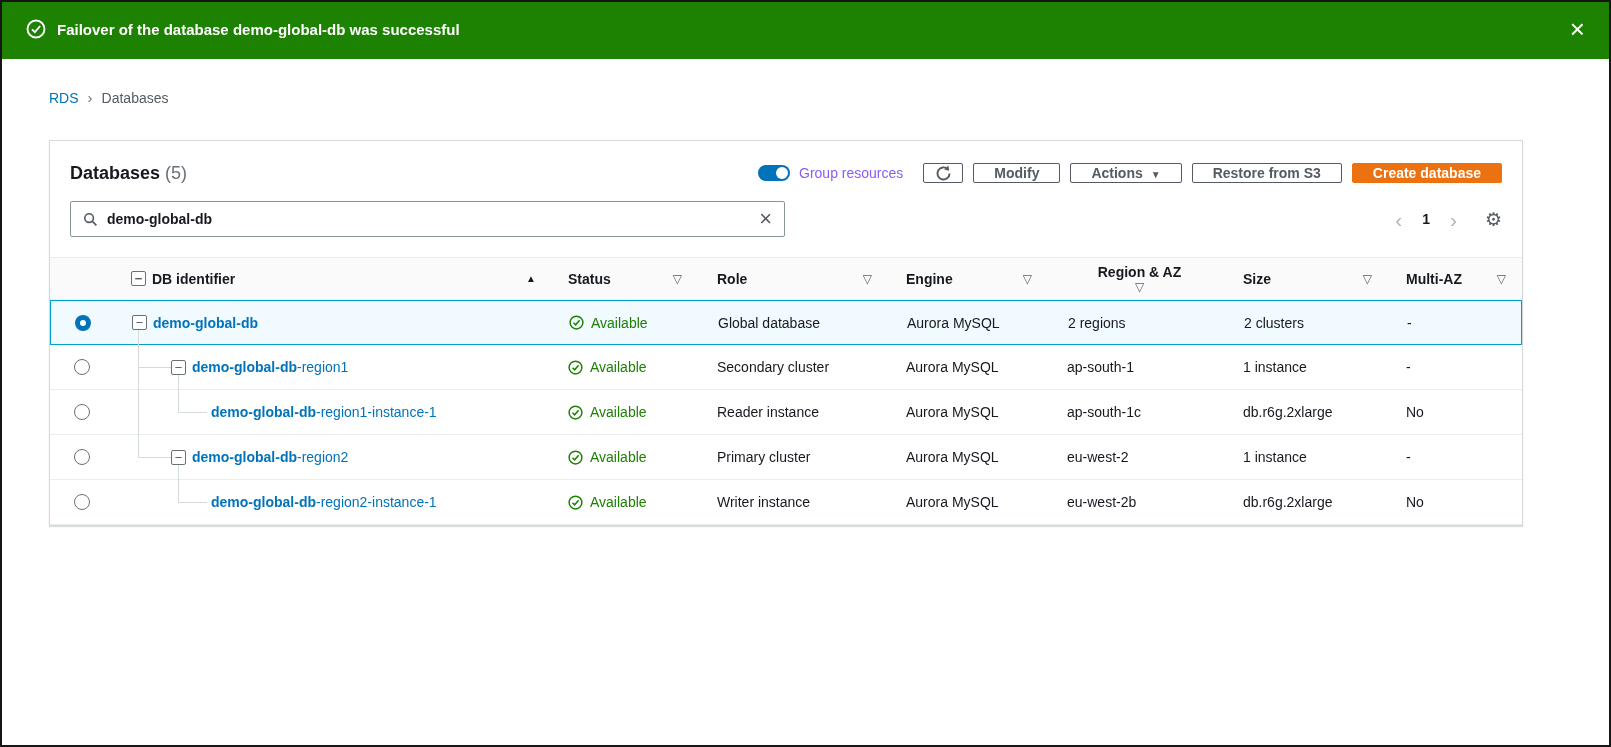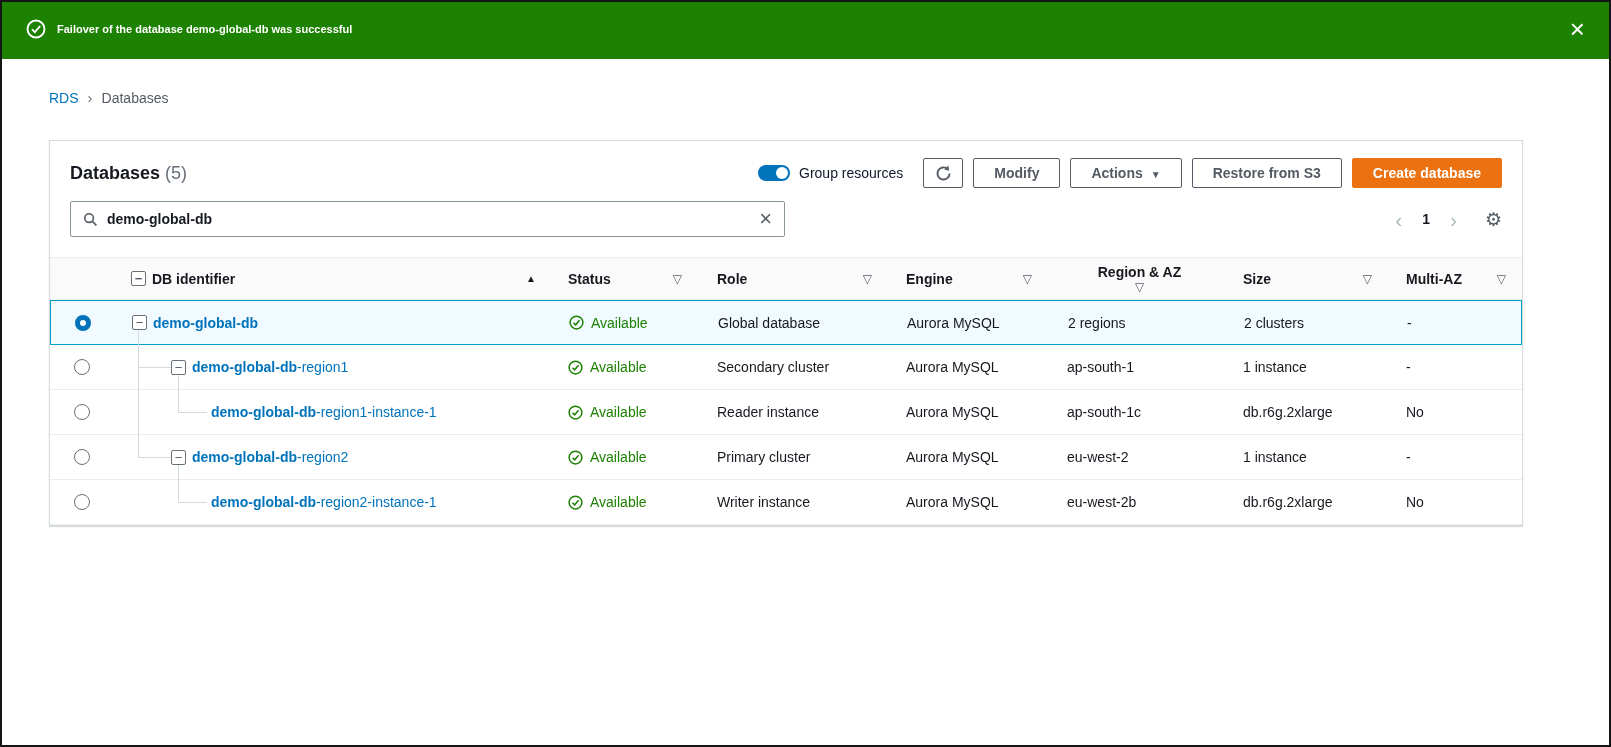--- a/index.html
+++ b/index.html
@@ -19,21 +19,21 @@
   }
 
   
   .banner {
     background: #1d8102;
     color: #fff;
     padding: 17px 60px 20px 24px;
     position: relative;
   }
   .banner-top { display: flex; align-items: center; gap: 11px; }
-  .banner-title { font-weight: 700; font-size: 11px; }
+  .banner-title { font-weight: 700; font-size: 15px; }
   .banner-msg { margin-top: 11px; padding-left: 31px; font-size: 14px; }
   .banner-close {
     position: absolute; right: 24px; top: 14px;
     background: none; border: none; color: #fff;
     font-size: 26px; line-height: 1; cursor: pointer;
     font-family: inherit;
   }
 
   
   .breadcrumb { margin: 30px 0 0 47px; font-size: 14px; display: flex; align-items: center; }
@@ -60,24 +60,24 @@
 
   .controls { display: flex; align-items: center; gap: 10px; }
   .toggle-wrap { display: flex; align-items: center; gap: 9px; margin-right: 10px; cursor: pointer; }
   .toggle {
     width: 32px; height: 16px; border-radius: 8px; background: #0073bb; position: relative; flex-shrink: 0;
   }
   .toggle .knob {
     position: absolute; top: 2px; left: 18px;
     width: 12px; height: 12px; border-radius: 50%; background: #fff;
   }
-  .toggle-label { color: #0f172a; }
+  .toggle-label { color: #8b5cf6; }
 
   .btn {
-    height: 30px; background: #fff; border: 1px solid #545b64; border-radius: 2px;
+    height: 20px; background: #fff; border: 1px solid #545b64; border-radius: 2px;
     color: #545b64; font-weight: 700; font-size: 14px; padding: 0 20px;
     font-family: inherit; cursor: pointer; display: inline-flex; align-items: center; gap: 8px;
   }
   .btn-icononly { width: 40px; justify-content: center; padding: 0; }
   .btn .caret { font-size: 10px; position: relative; top: 1px; }
   .btn-primary { background: #ec7211; border-color: #ec7211; color: #fff; }
 
   
   .search-row {
     padding: 10px 20px 20px 20px;

